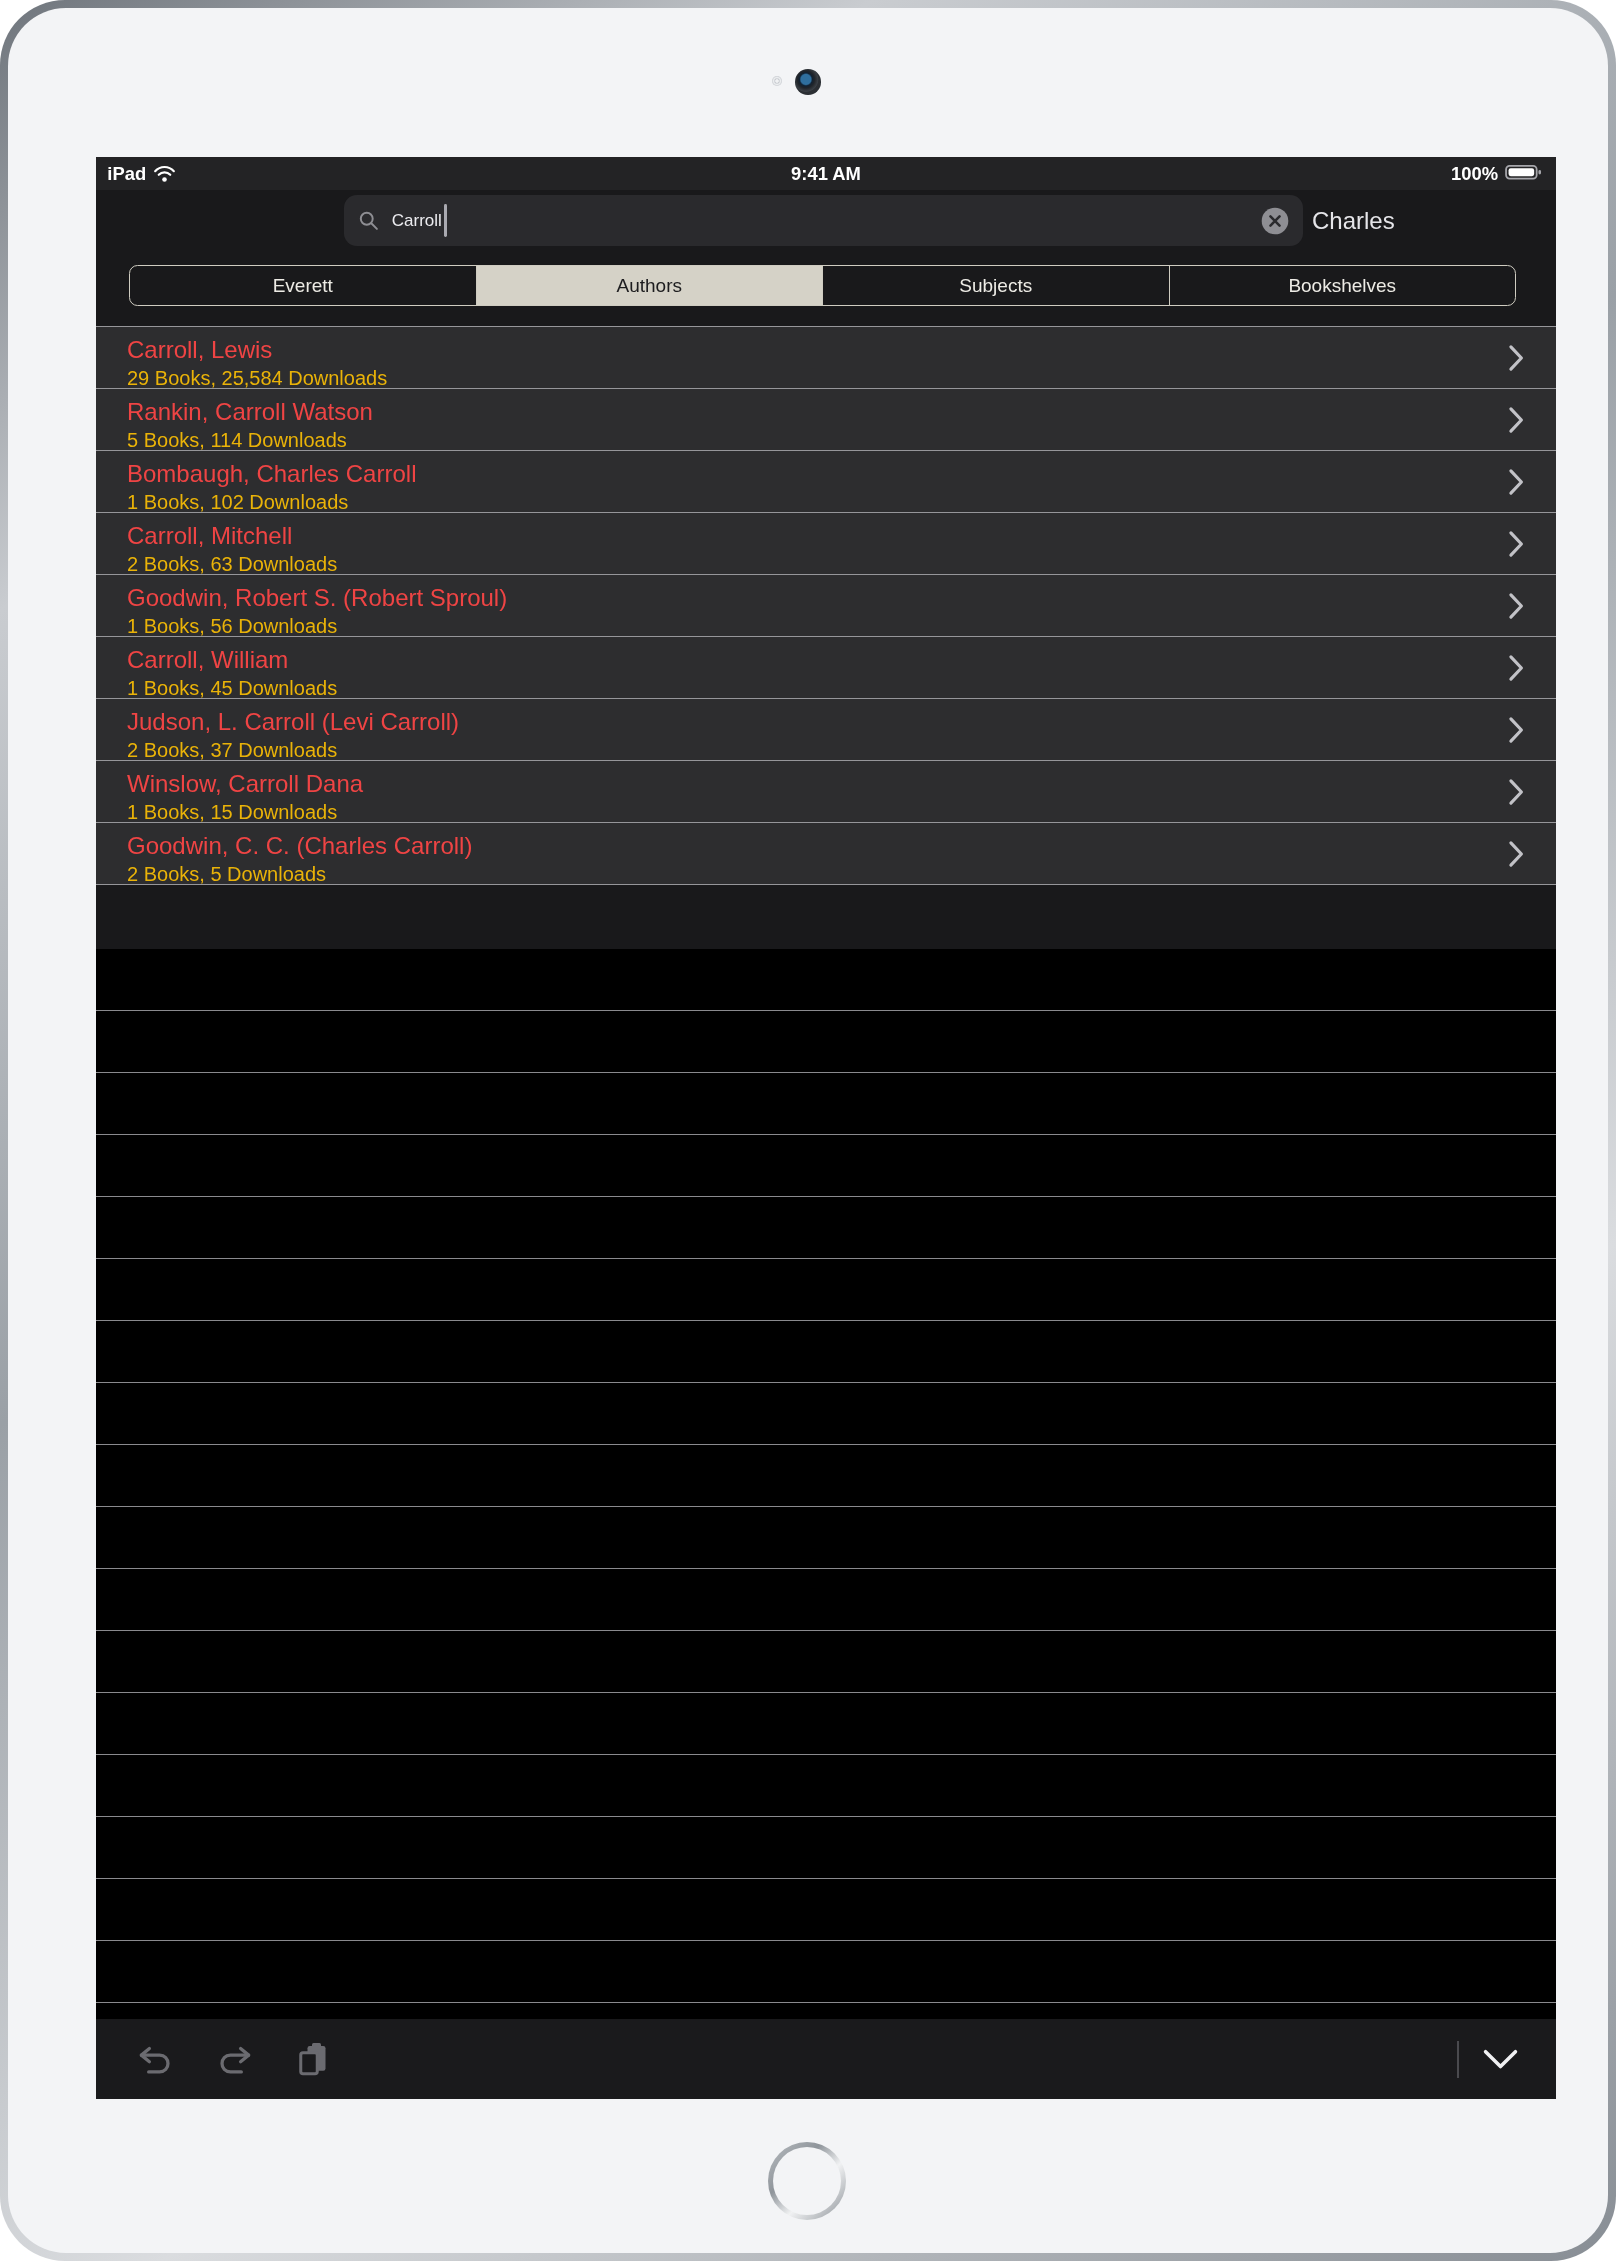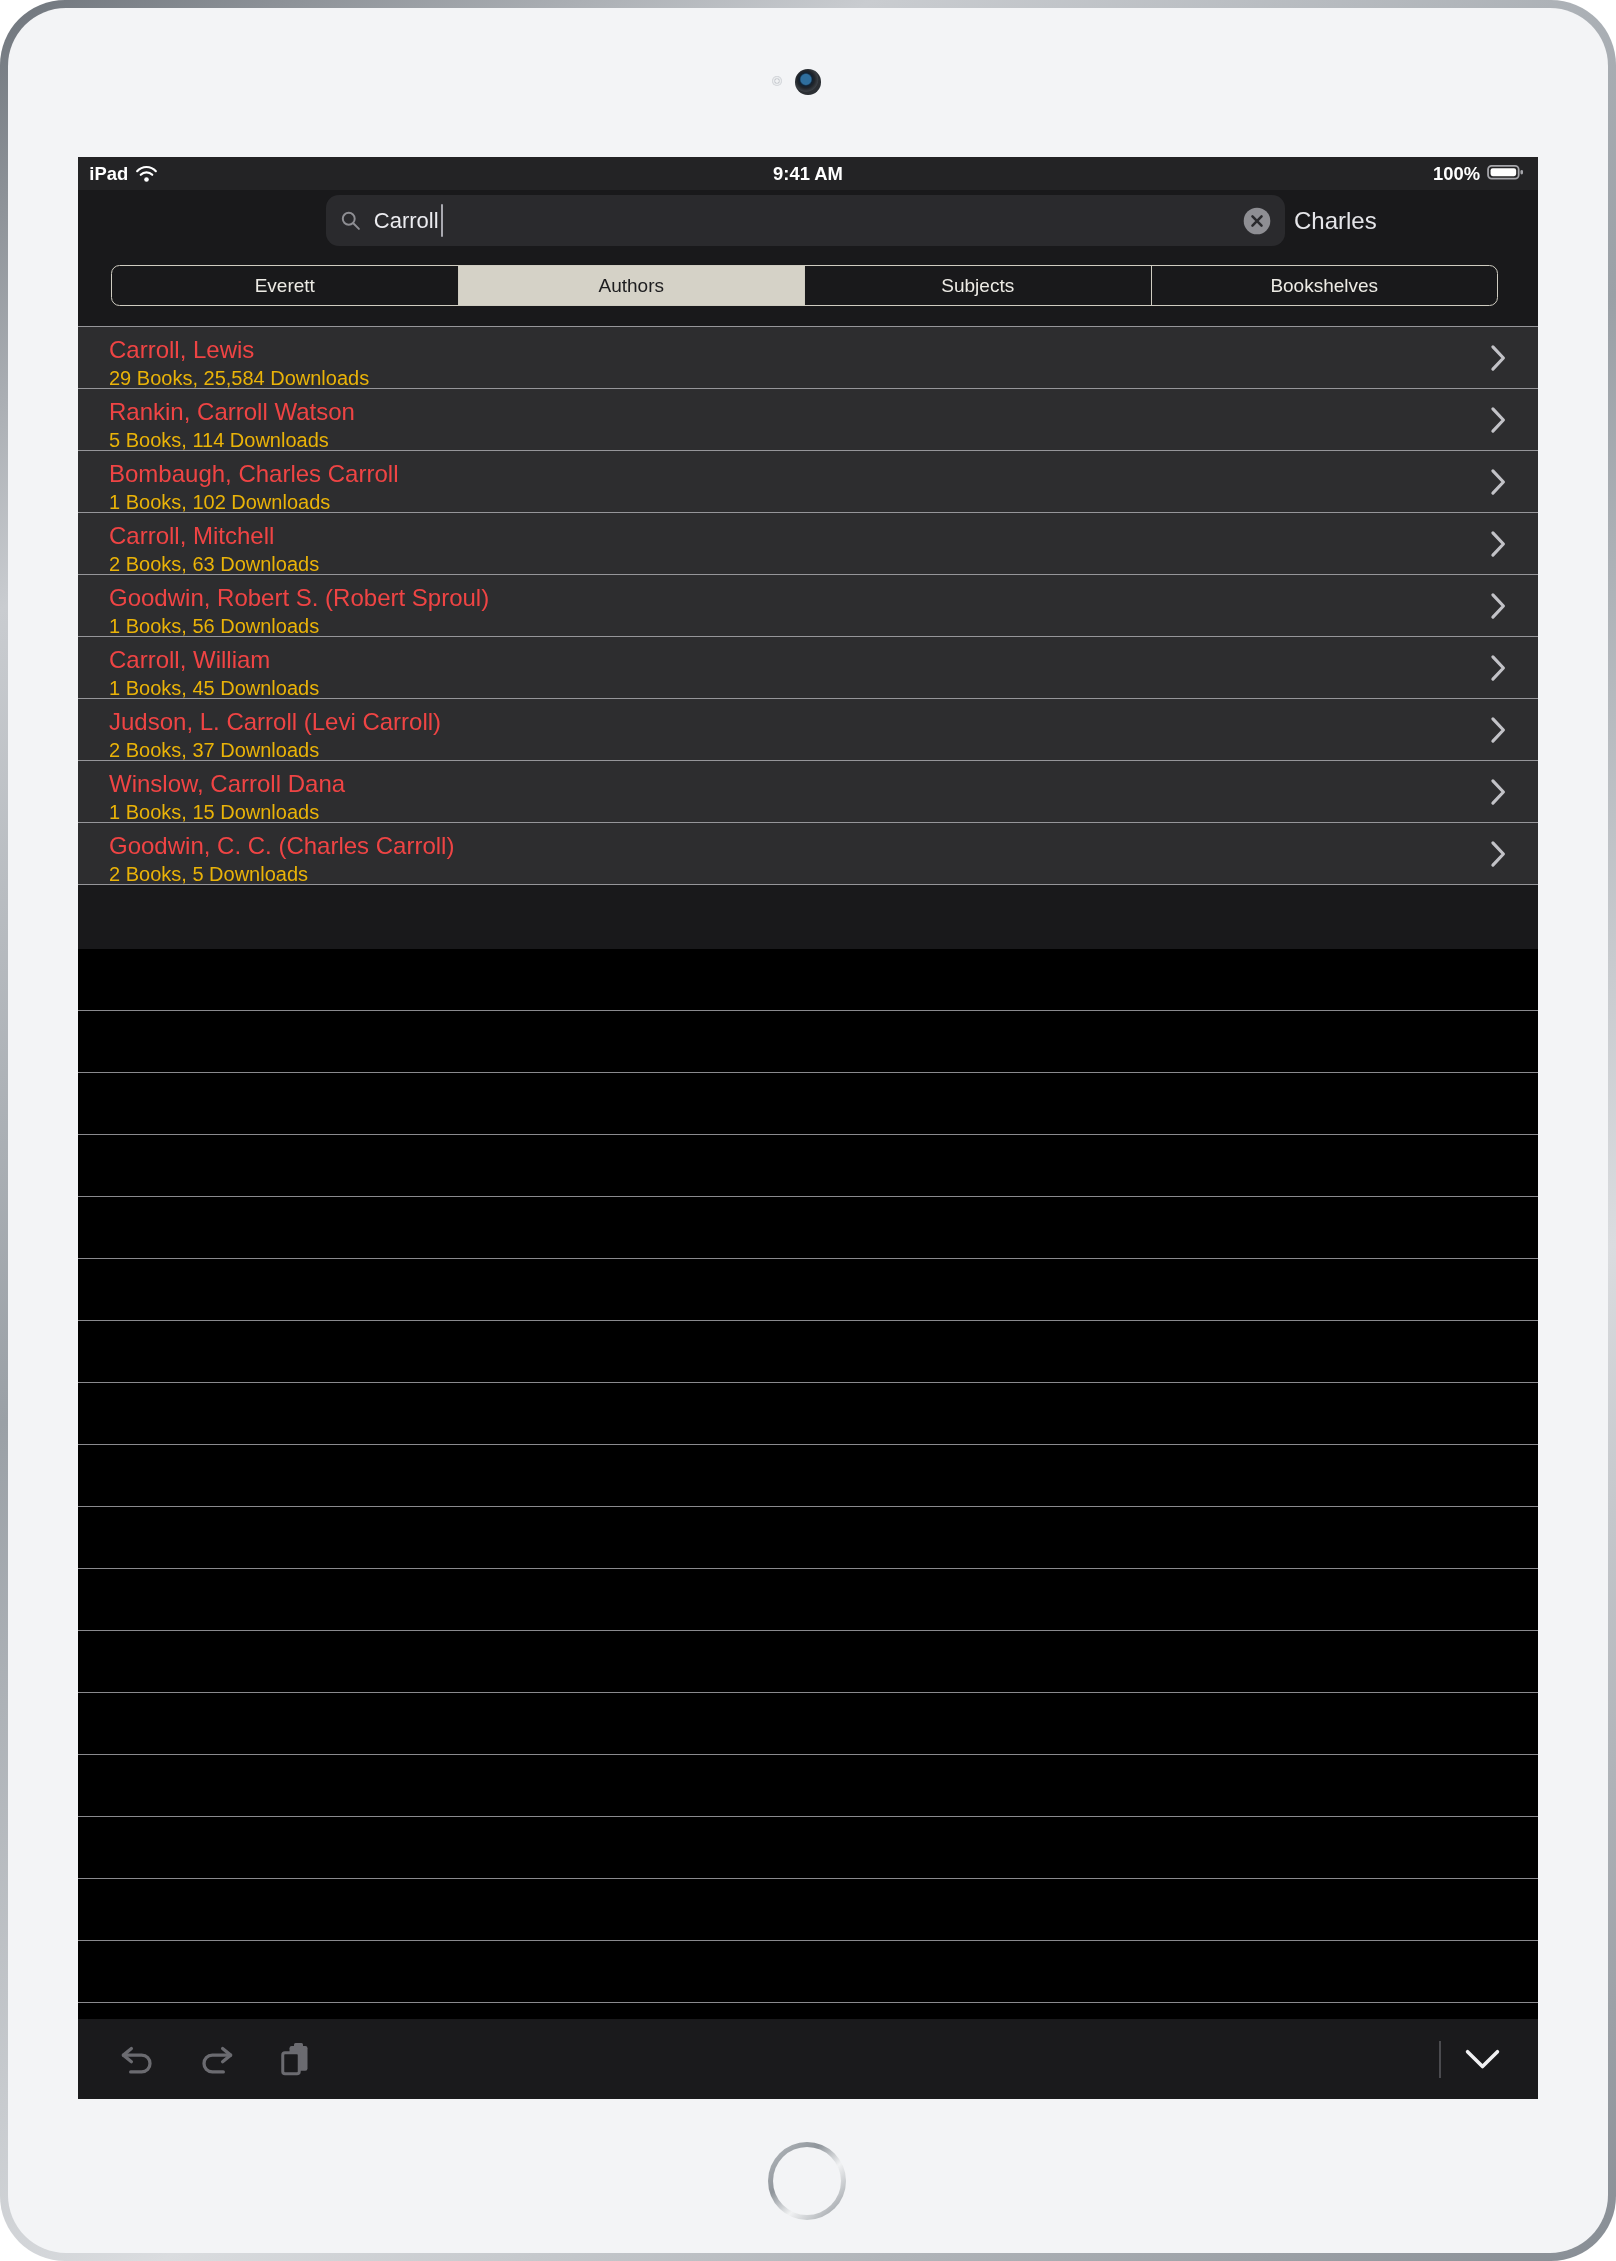--- a/index.html
+++ b/index.html
@@ -27,36 +27,36 @@
   .bezel{position:absolute;inset:7.8px;border-radius:58px;background:var(--bezel);}
   .camera-sensor{position:absolute;left:772px;top:76px;width:10px;height:10px;border-radius:50%;
     background:radial-gradient(circle at 50% 50%, #f1f2f4 0 1.4px, #c9ccd1 2.1px, #eceef0 3.5px, #c9ccd1 5px);}
   .camera{position:absolute;left:795px;top:69px;width:25.5px;height:25.5px;border-radius:50%;
     background:radial-gradient(circle at 42% 40%, #2f6f9e 0 5px, #123 6.4px, #202429 8.5px, #3a3f45 12px, #2b2f34 12.8px);}
   .home-button{position:absolute;left:768px;top:2142px;width:78px;height:78px;border-radius:50%;
     background:linear-gradient(135deg,#b9bdc1 0%,#8f959b 35%,#f1f2f3 60%,#8a9096 100%);}
   .home-button .inner{position:absolute;inset:5px;border-radius:50%;background:var(--bezel);}
 
   
-  .screen{position:absolute;left:78px;top:157px;width:1460px;height:1942px;background:var(--screen-bg);overflow:hidden;}
+  .screen{position:absolute;left:96px;top:157px;width:1460px;height:1942px;background:var(--screen-bg);overflow:hidden;}
 
   
   .statusbar{position:absolute;left:0;top:0;width:100%;height:33px;background:var(--statusbar-bg);
     display:flex;align-items:center;color:#fff;font-size:18.4px;font-weight:600;}
   .sb-left{position:absolute;left:11.3px;display:flex;align-items:center;gap:7px;}
   .sb-center{position:absolute;left:0;width:100%;text-align:center;}
   .sb-right{position:absolute;right:14px;display:flex;align-items:flex-start;gap:7px;}
   .wifi-svg{width:23px;height:18.4px;display:block;}
   .batt-svg{width:37px;height:18.4px;display:block;}
 
   
   .search-field{position:absolute;left:248px;top:38px;width:959px;height:51px;background:var(--field-bg);
     border-radius:12.8px;display:flex;align-items:center;padding:0 14px;}
   .mag-svg{width:21px;height:21px;display:block;flex:0 0 auto;}
-  .search-text{margin-left:12.8px;font-size:22px;color:#ececf0;white-space:pre;}
+  .search-text{margin-left:12.8px;font-size:17px;color:#ececf0;white-space:pre;}
   .caret{display:inline-block;width:2.8px;height:33px;background:#a9a9b0;margin-left:2.1px;vertical-align:-6.4px;border-radius:1.4px;}
   .clear-btn{margin-left:auto;width:28px;height:28px;flex:0 0 auto;cursor:default;}
   .clear-btn svg{width:28px;height:28px;display:block;}
   .cancel-btn{position:absolute;left:1216px;top:38px;height:51px;width:106px;display:flex;align-items:center;
     font-size:24px;color:#e5e5e9;}
 
   
   .segmented{position:absolute;left:33px;top:108px;width:1387px;height:41px;border:1.4px solid var(--seg-border);
     border-radius:8.5px;display:flex;overflow:hidden;background:transparent;}
   .seg{flex:1 1 0;display:flex;align-items:center;justify-content:center;font-size:19px;color:#edebe5;}

